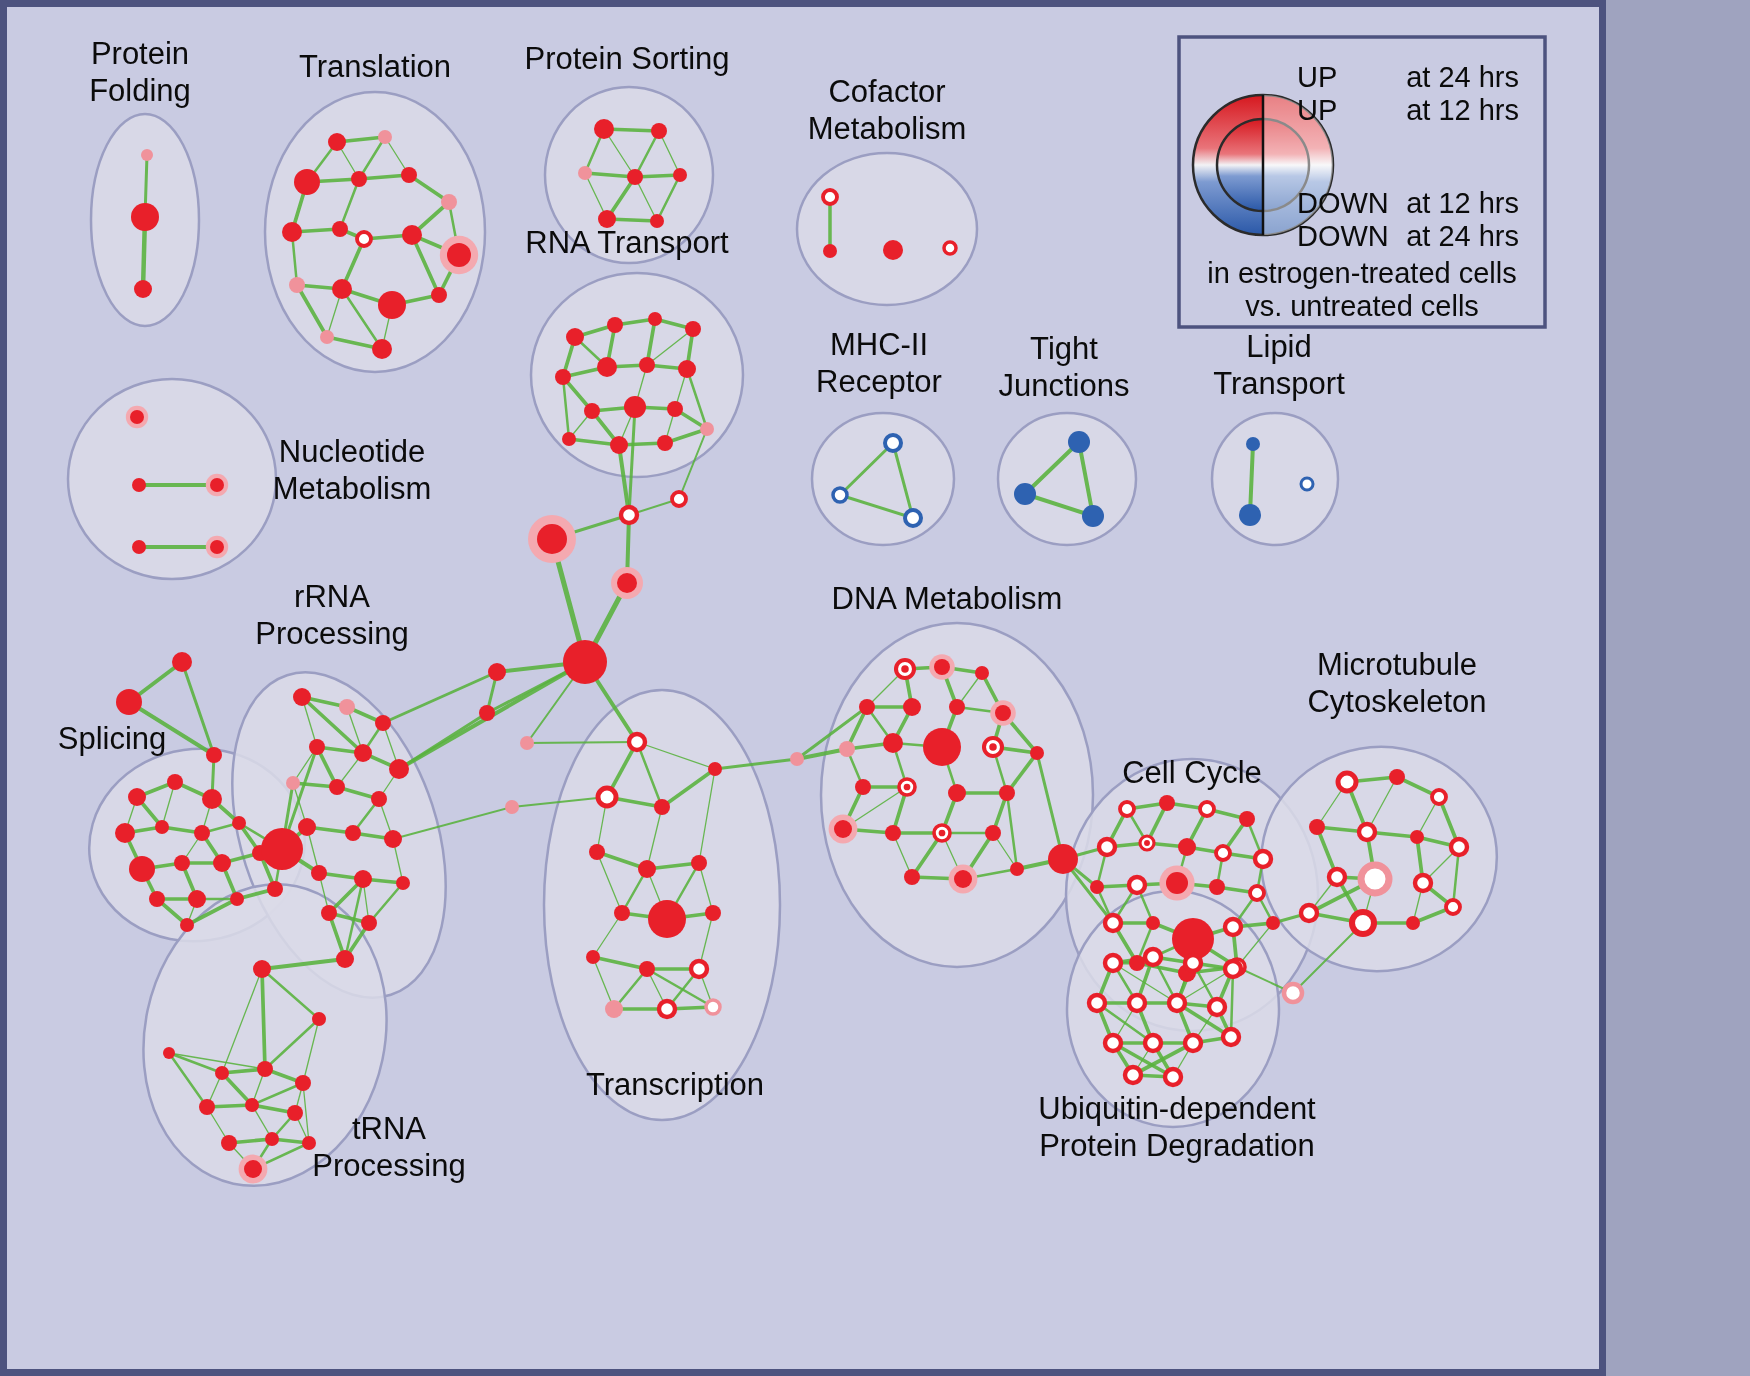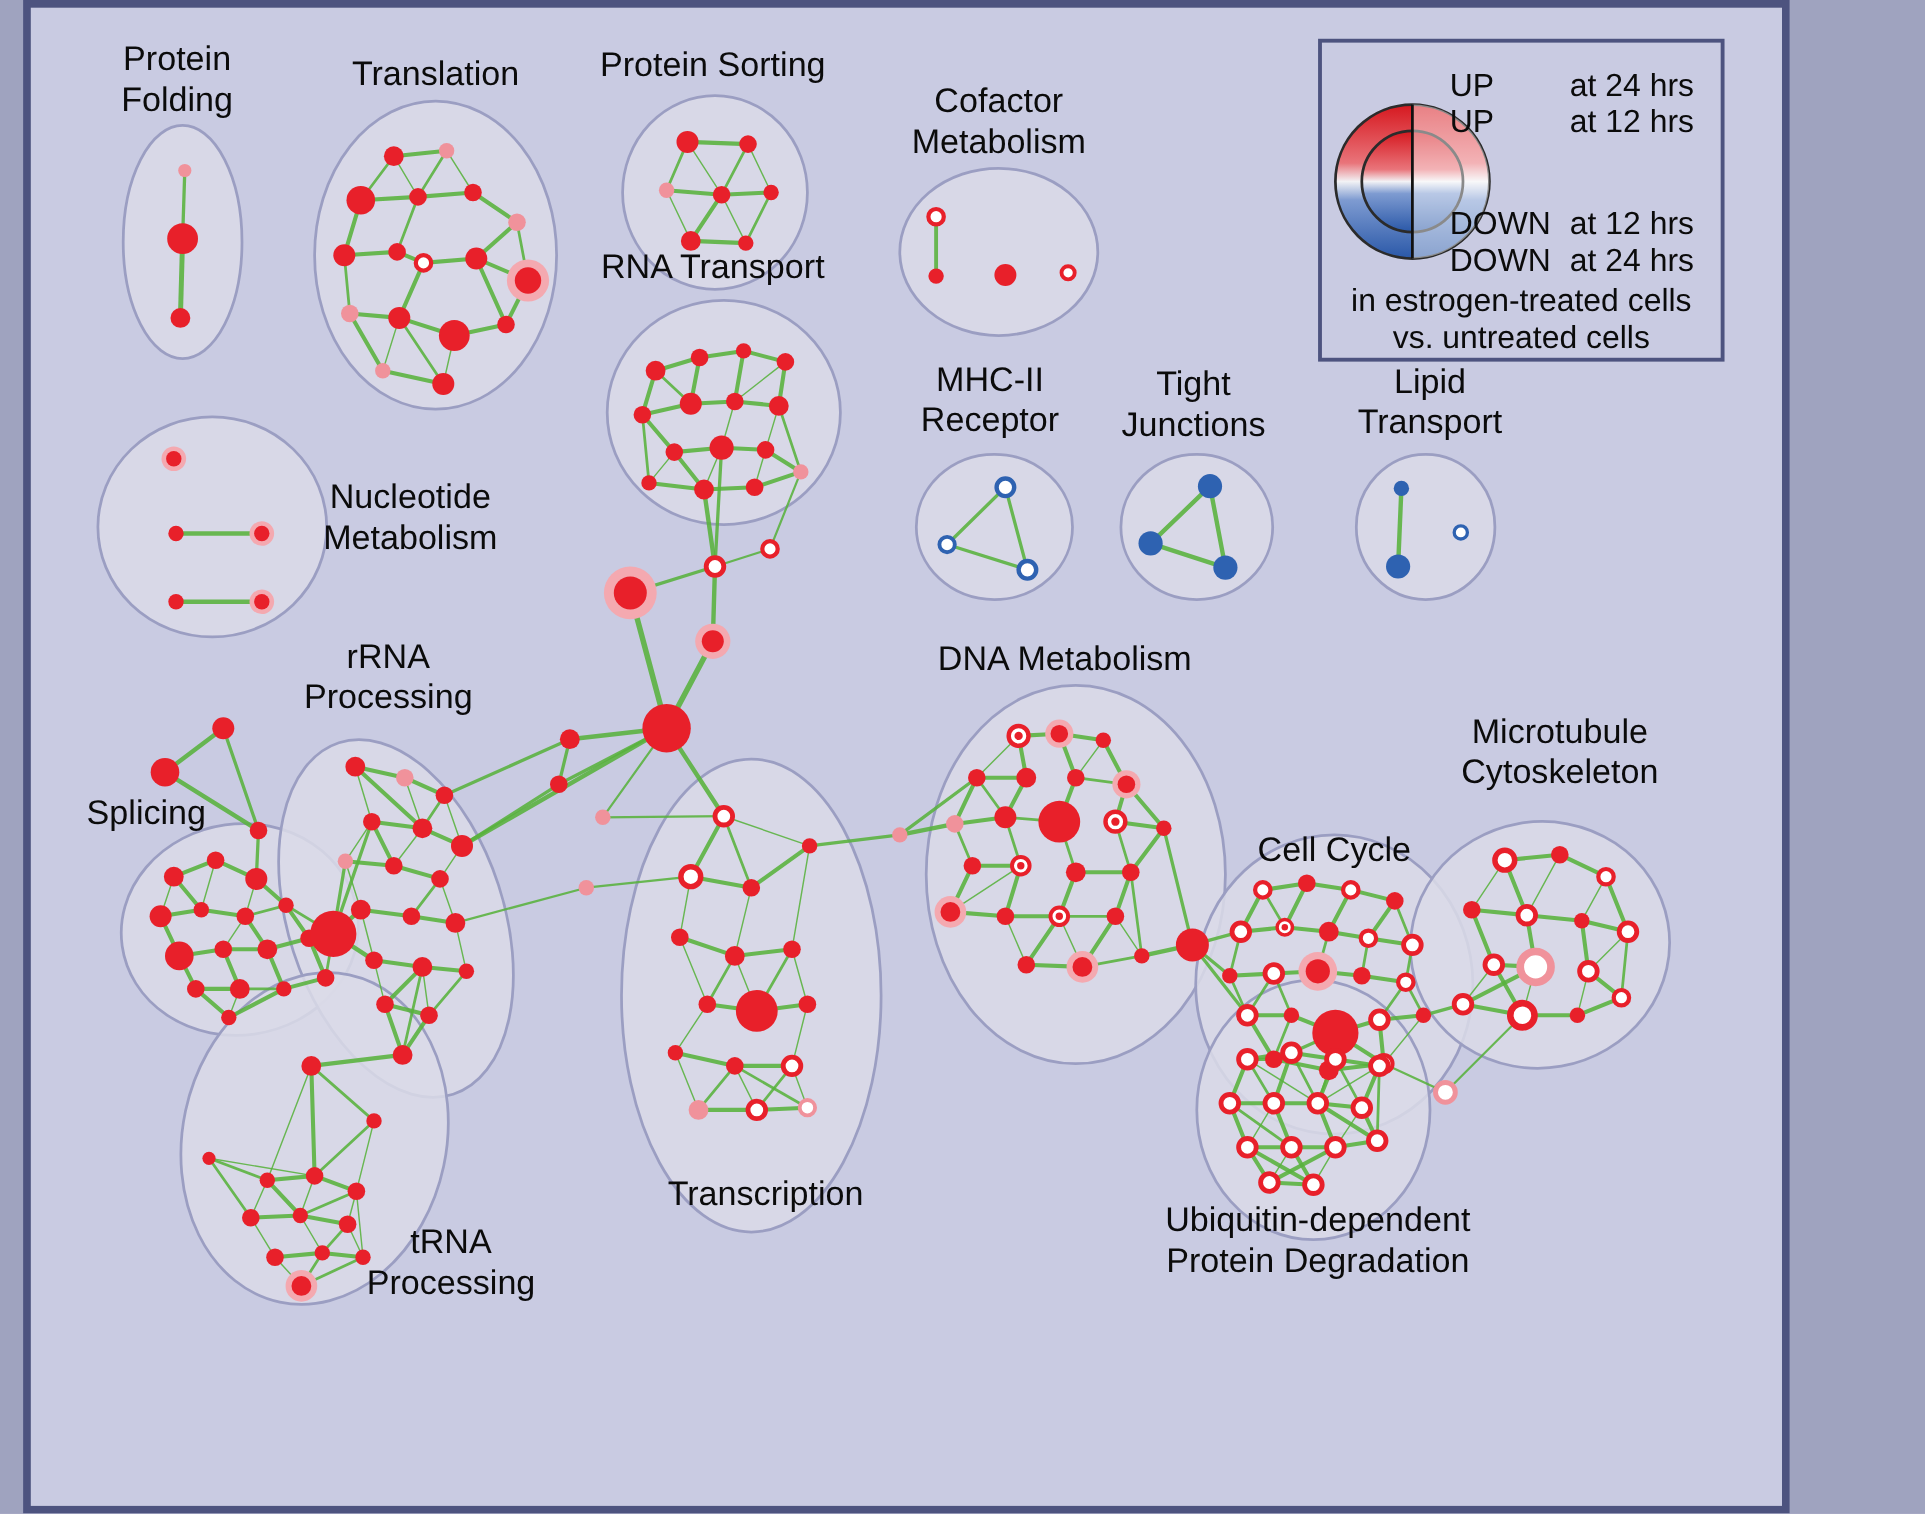--- a/index.html
+++ b/index.html
@@ -1,20 +1,19 @@
 <!DOCTYPE html>
 <html><head>
 <meta charset="utf-8">
 <style>
   html,body{margin:0;padding:0;background:#9fa3bf;}
   .figure-frame{
     width:1606px;height:1376px;box-sizing:border-box;
     background:#c9cbe2;border:7px solid #4d537f;position:relative;overflow:hidden;
     font-family:"Liberation Sans", sans-serif;
-    margin-left:21px;
   }
   svg{display:block;}
   text{font-family:"Liberation Sans", sans-serif;}
 </style>
 </head>
 <body>
 
 <div class="figure-frame">
   <svg id="scene" width="1736" height="1362" viewBox="0 0 1736 1362">
       <defs>

